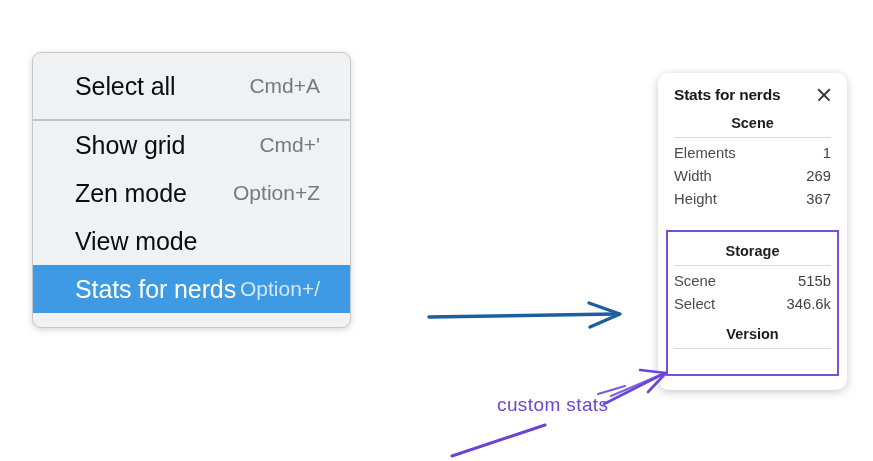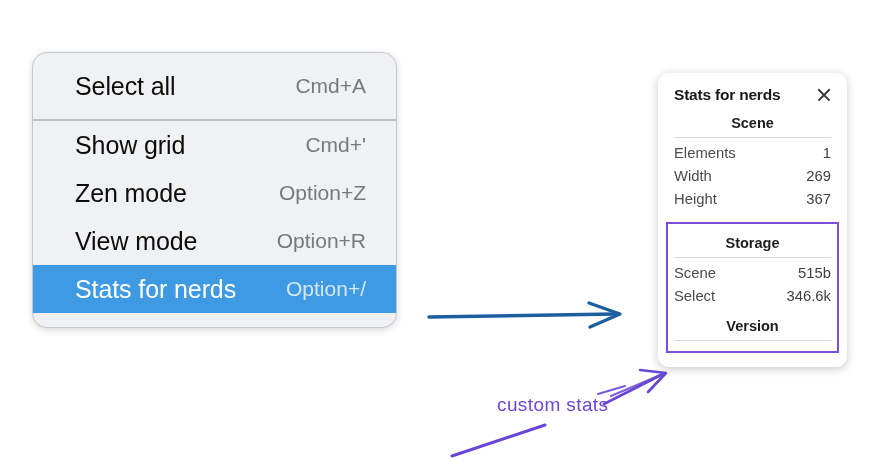--- a/index.html
+++ b/index.html
@@ -14,24 +14,24 @@
     overflow: hidden;
     font-family: "Liberation Sans", sans-serif;
     -webkit-font-smoothing: antialiased;
   }
 
   
   #context-menu {
     position: absolute;
     left: 32px;
     top: 52px;
-    width: 365px;
+    width: 319px;
     background: #f0f1f3;
     border: 1px solid #c3c8cf;
-    border-radius: 15px;
+    border-radius: 9px;
     box-shadow: 0 2px 7px rgba(0,0,0,0.16);
     overflow: hidden;
     box-sizing: border-box;
   }
   .menu-pad-top { height: 9px; }
   .menu-pad-bottom { height: 14px; }
 
   .menu-item {
     display: flex;
     align-items: center;
@@ -135,22 +135,22 @@
   .sp-note {
     font-size: 14.8px;
     color: #4b4b4f;
     padding: 4px 0 1px 0;
     white-space: nowrap;
   }
 
   
   #storage-version-highlight {
     border: 2px solid #7c4dd8;
-    margin: 12px -8px 0 -8px;
-    padding: 0 6px 7px 6px;
+    margin: 20px -8px 0 -8px;
+    padding: 0 6px 22px 6px;
     box-sizing: border-box;
   }
 
   
   #annotations {
     position: absolute;
     left: 0; top: 0;
     width: 873px; height: 461px;
     pointer-events: none;
   }
@@ -184,21 +184,20 @@
     <div class="menu-item">
       <span class="mi-label">Show grid</span>
       <span class="mi-shortcut">Cmd+'</span>
     </div>
     <div class="menu-item">
       <span class="mi-label">Zen mode</span>
       <span class="mi-shortcut">Option+Z</span>
     </div>
     <div class="menu-item">
       <span class="mi-label">View mode</span>
-      <span class="mi-shortcut">Option+R</span>
     </div>
     <div class="menu-item selected">
       <span class="mi-label">Stats for nerds</span>
       <span class="mi-shortcut">Option+/</span>
     </div>
   </div>
 
   <div class="menu-pad-bottom"></div>
 </div>
 

